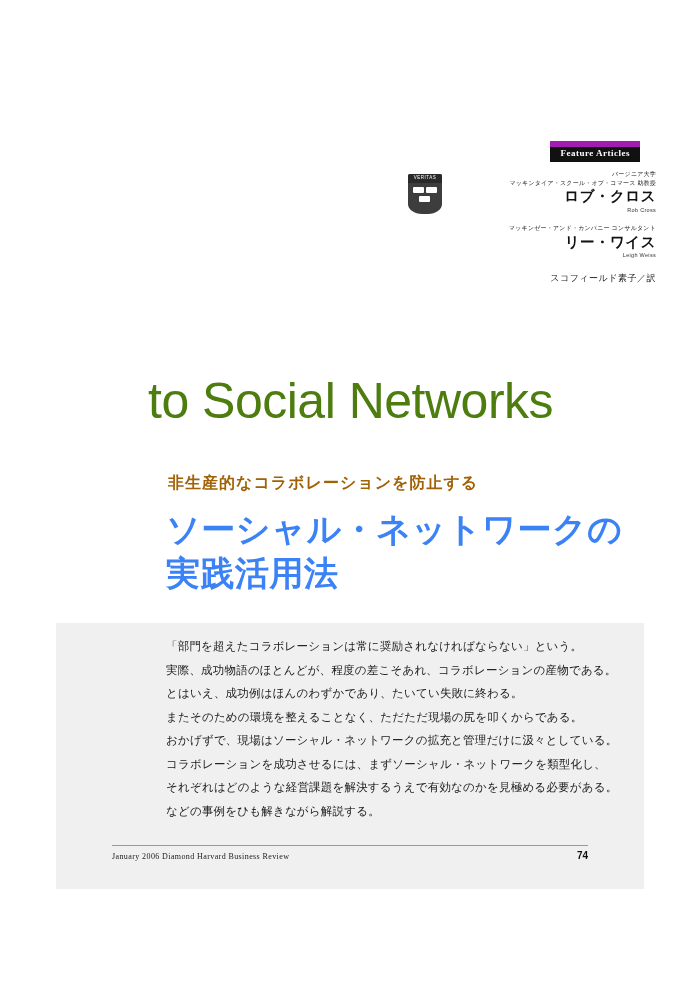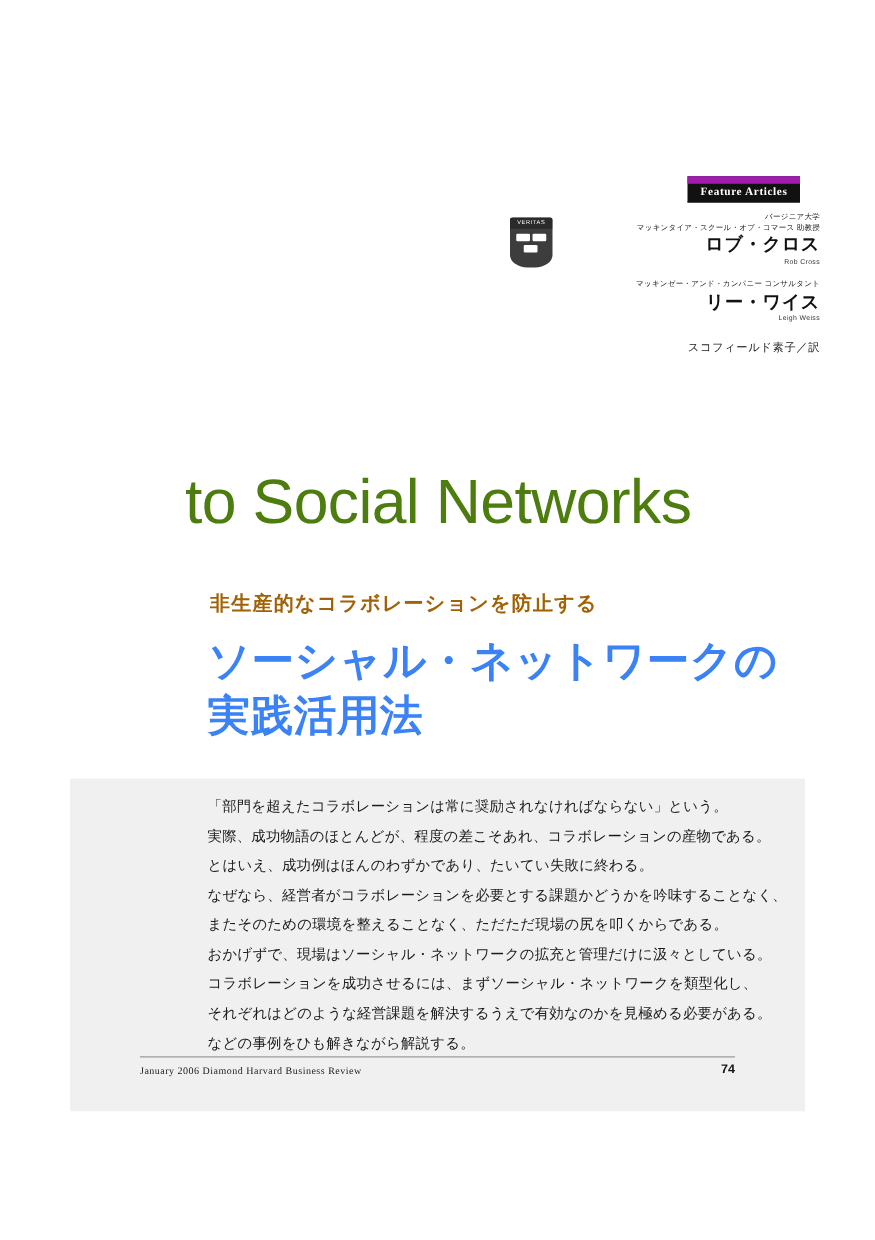--- a/index.html
+++ b/index.html
@@ -281,21 +281,20 @@
     <div>ソーシャル・ネットワークの</div>
     <div>実践活用法</div>
   </div>
 
   <div class="lead-panel"></div>
 
   <div class="lead-text">
     <div>「部門を超えたコラボレーションは常に奨励されなければならない」という。</div>
     <div>実際、成功物語のほとんどが、程度の差こそあれ、コラボレーションの産物である。</div>
     <div>とはいえ、成功例はほんのわずかであり、たいてい失敗に終わる。</div>
-    <div>なぜなら、経営者がコラボレーションを必要とする課題かどうかを吟味することなく、</div>
     <div>またそのための環境を整えることなく、ただただ現場の尻を叩くからである。</div>
     <div>おかげずで、現場はソーシャル・ネットワークの拡充と管理だけに汲々としている。</div>
     <div>コラボレーションを成功させるには、まずソーシャル・ネットワークを類型化し、</div>
     <div>それぞれはどのような経営課題を解決するうえで有効なのかを見極める必要がある。</div>
     <div>などの事例をひも解きながら解説する。</div>
   </div>
 
   <div class="footer-rule"></div>
   <div class="footer-left">January  2006  Diamond Harvard Business Review</div>
   <div class="footer-page">74</div>

